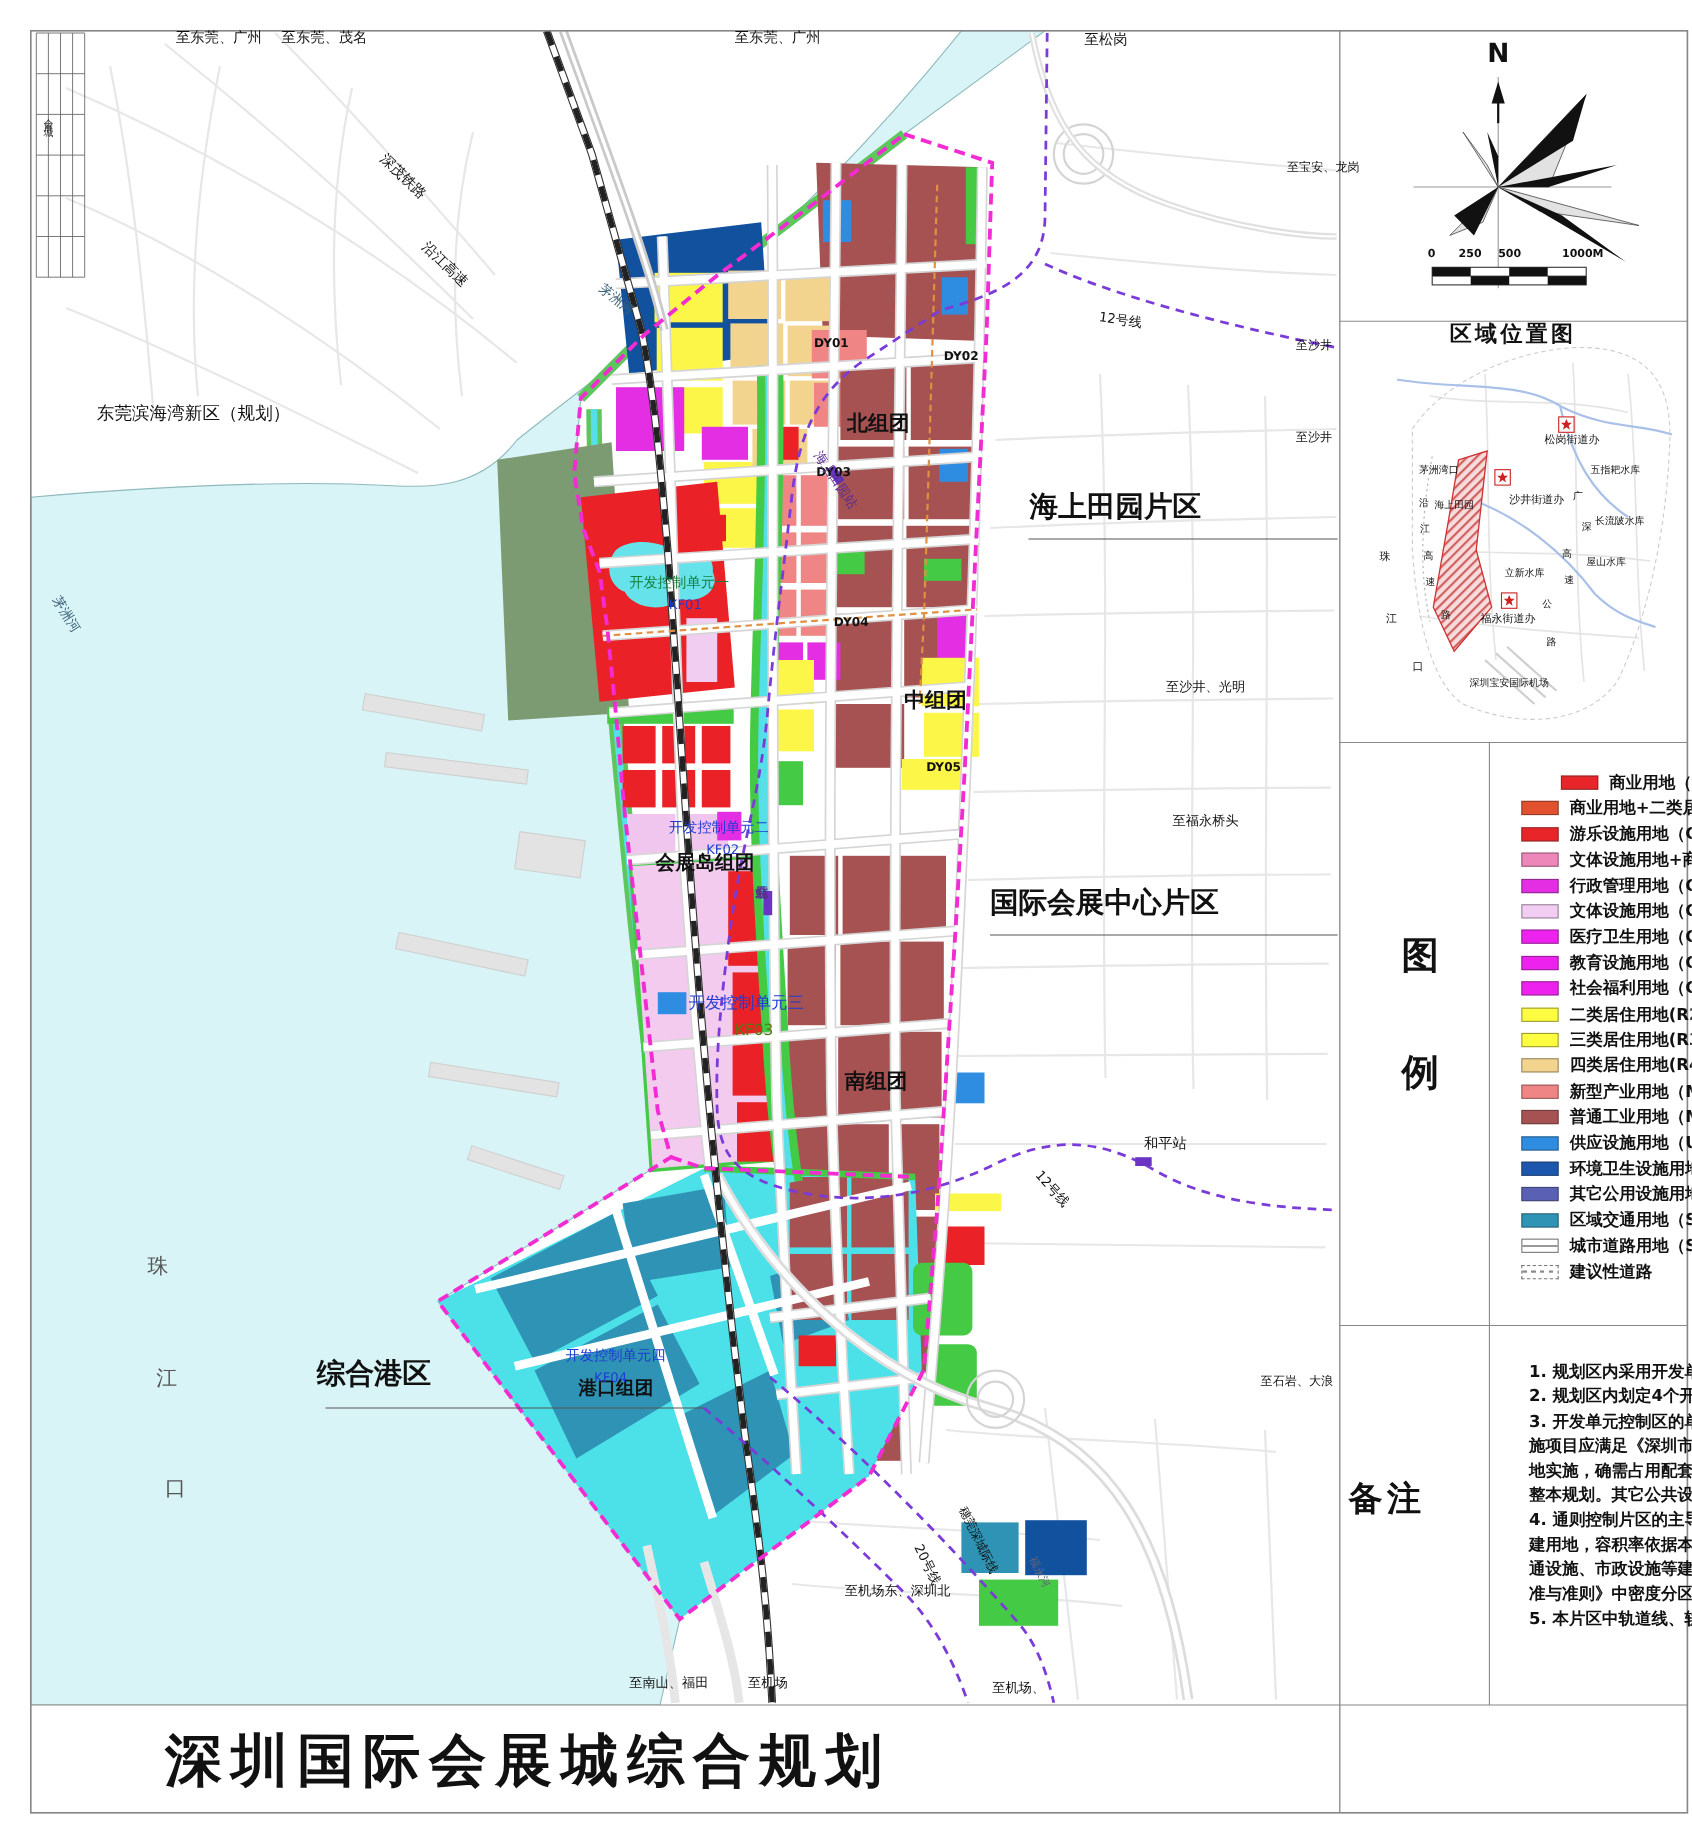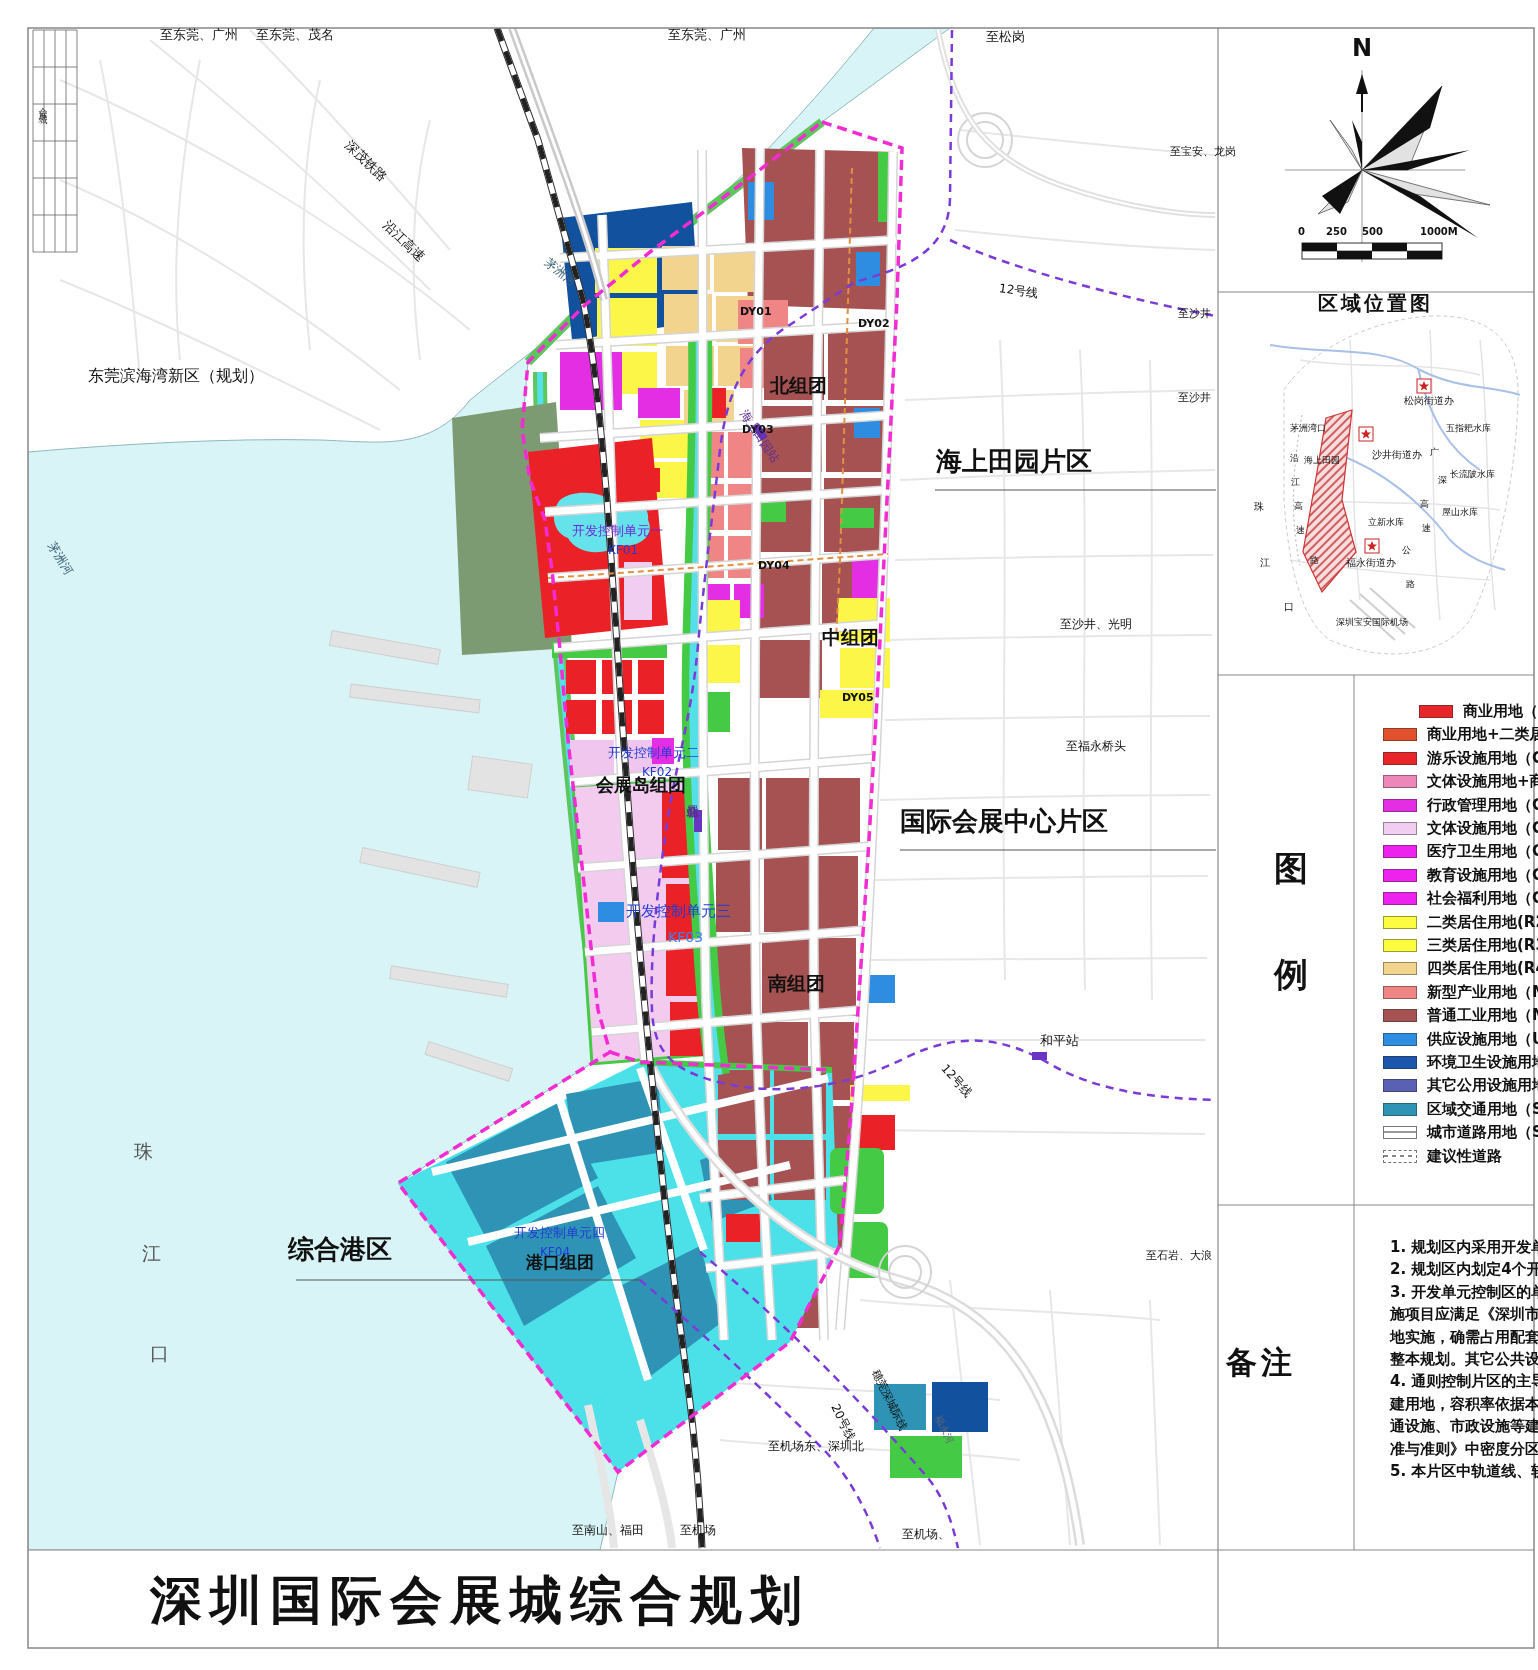--- a/index.html
+++ b/index.html
@@ -423,26 +423,26 @@
     <div class="lbl b" style="left: 770px; top: 376px; font-size: 19px;">北组团</div>
     <div class="lbl b" style="left: 822px; top: 628px; font-size: 19px;">中组团</div>
     <div class="lbl b" style="left: 768px; top: 974px; font-size: 19px;">南组团</div>
     <div class="lbl b" style="left: 596px; top: 776px; font-size: 18px;">会展岛组团</div>
     <div class="lbl b" style="left: 526px; top: 1254px; font-size: 17px;">港口组团</div>
     <div class="lbl b" style="left: 698px; top: 306px; font-size: 11px; margin-left: 42px;">DY01</div>
     <div class="lbl b" style="left: 858px; top: 318px; font-size: 11px;">DY02</div>
     <div class="lbl b" style="left: 742px; top: 424px; font-size: 11px;">DY03</div>
     <div class="lbl b" style="left: 758px; top: 560px; font-size: 11px;">DY04</div>
     <div class="lbl b" style="left: 842px; top: 692px; font-size: 11px;">DY05</div>
-    <div class="lbl" style="left: 572px; top: 524px; font-size: 13px; color: #6d28d9;">开发控制单元一</div>
+    <div class="lbl" style="left: 572px; top: 524px; font-size: 13px; color: #15803d; font-family: Liberation Mono, monospace;">开发控制单元一</div>
     <div class="lbl" style="left: 608px; top: 544px; font-size: 12px; color: rgb(31, 59, 212);">KF01</div>
     <div class="lbl" style="left: 608px; top: 746px; font-size: 13px; color: rgb(31, 59, 212);">开发控制单元二</div>
     <div class="lbl" style="left: 642px; top: 766px; font-size: 12px; color: rgb(31, 59, 212);">KF02</div>
     <div class="lbl" style="left: 626px; top: 904px; font-size: 15px; color: rgb(31, 59, 212);">开发控制单元三</div>
-    <div class="lbl" style="left: 668px; top: 930px; font-size: 14px; color: #3b82f6;">KF03</div>
+    <div class="lbl" style="left: 668px; top: 930px; font-size: 14px; color: #4d7c0f;">KF03</div>
     <div class="lbl" style="left: 514px; top: 1226px; font-size: 13px; color: rgb(31, 59, 212);">开发控制单元四</div>
     <div class="lbl" style="left: 540px; top: 1246px; font-size: 12px; color: rgb(31, 59, 212);">KF04</div>
     <div class="lbl" style="left: 748px; top: 408px; font-size: 12px; color: rgb(91, 45, 145); transform: rotate(56deg);">海上田园站</div>
     <div class="lbl vert" style="left: 686px; top: 796px; font-size: 12px; color: rgb(91, 45, 145);">会展北站</div>
     <div class="lbl" style="left: 1040px; top: 1034px; font-size: 13px;">和平站</div>
     <div class="lbl" style="left: 134px; top: 1142px; font-size: 19px; color: rgb(85, 85, 85);">珠</div>
     <div class="lbl" style="left: 142px; top: 1244px; font-size: 19px; color: rgb(85, 85, 85);">江</div>
     <div class="lbl" style="left: 150px; top: 1344px; font-size: 19px; color: rgb(85, 85, 85);">口</div>
   </div>
 <div id="loc-labels">

